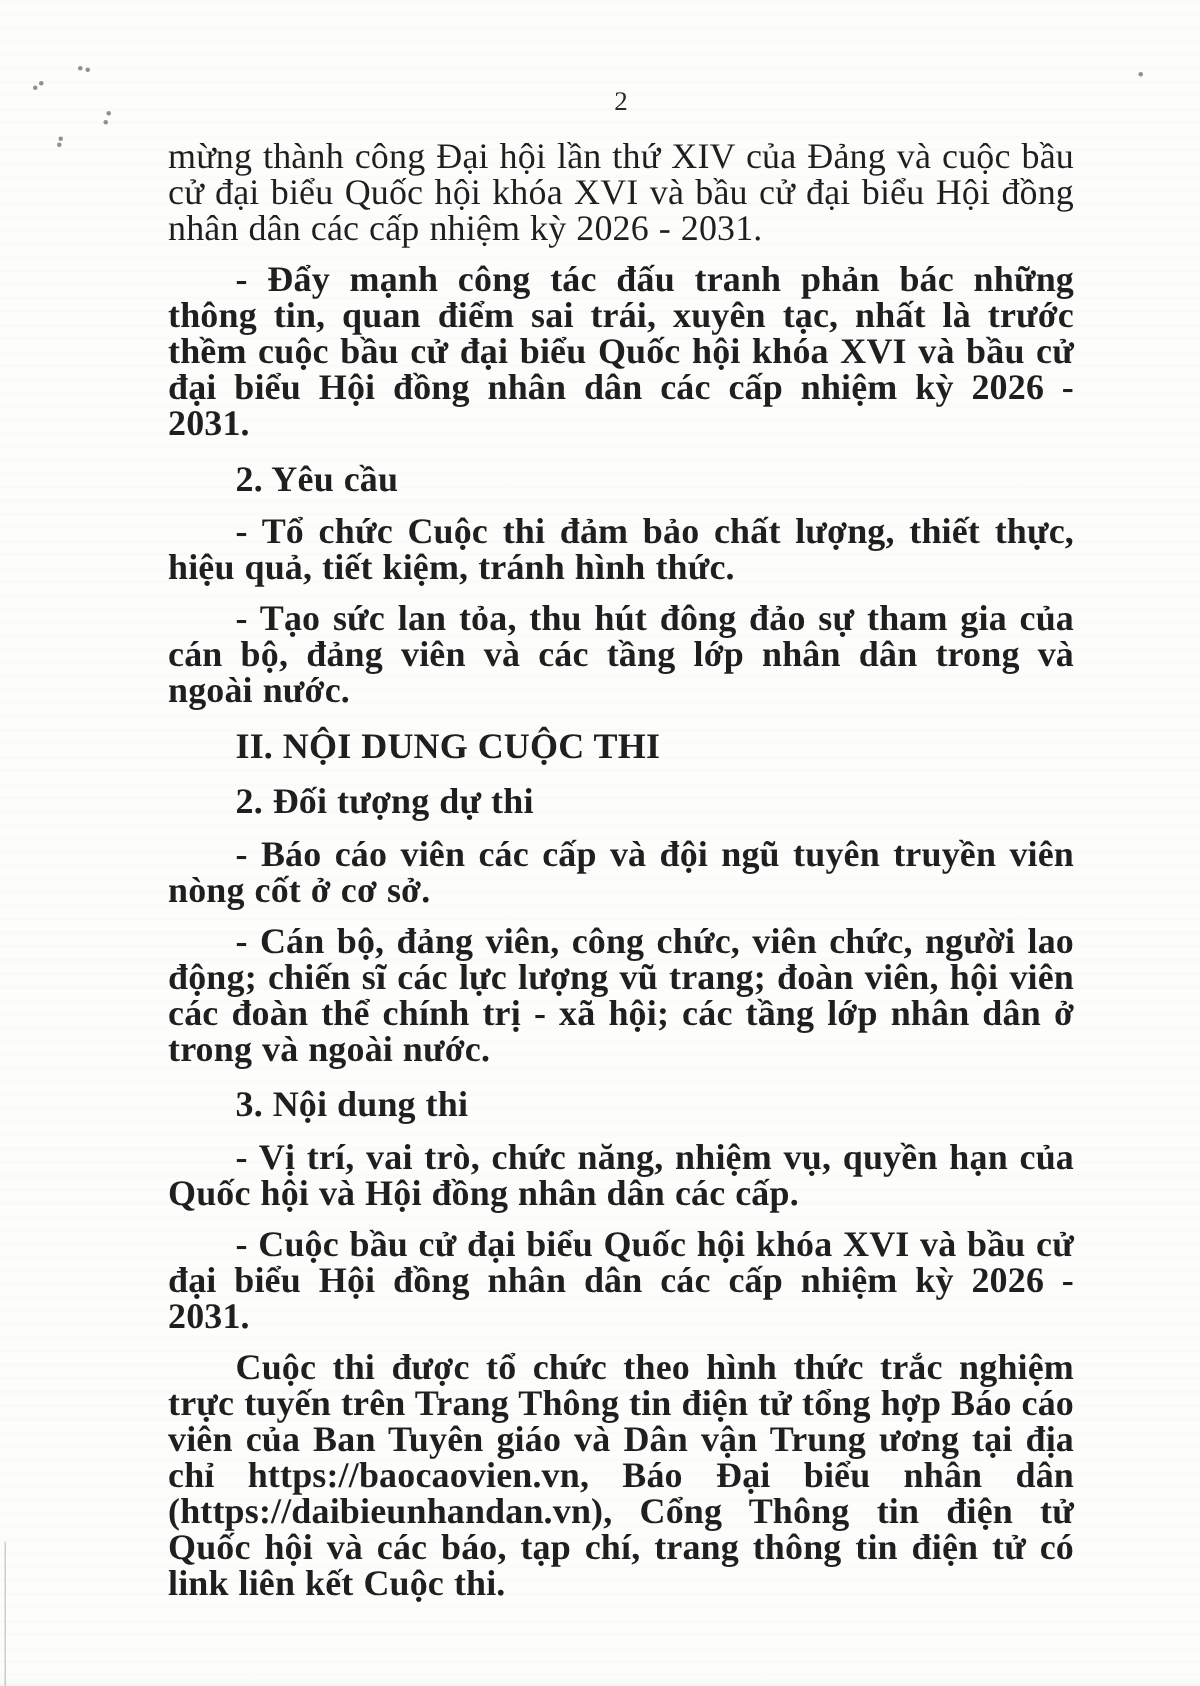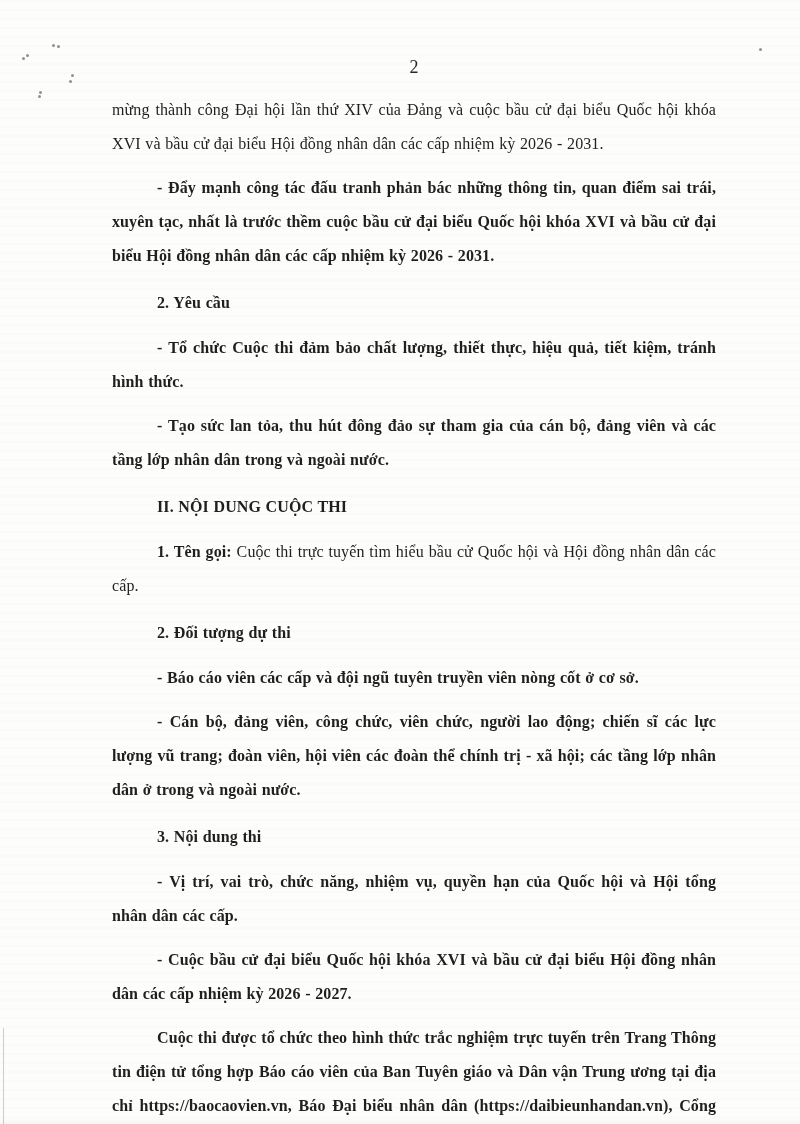--- a/index.html
+++ b/index.html
@@ -33,22 +33,22 @@
     color: #2a2a2a;
   }
   .doc-body {
     position: absolute;
     top: 93px;
     left: 112px;
     width: 604px;
   }
   .para {
     margin: 0 0 10px 0;
-    font-size: 16px;
-    line-height: 34px;
+    font-size: 24px;
+    line-height: 24px;
     text-align: justify;
     letter-spacing: 0.1px;
     word-spacing: 0.5px;
   }
   .para.continuation { text-indent: 0; }
   .para.body { text-indent: 45px; font-weight: bold; }
   .para.lead { text-indent: 45px; }
   .para.heading {
     text-indent: 45px;
     font-weight: bold;
@@ -88,27 +88,26 @@
 <div class="page">
   <div class="page-number">2</div>
 
   <div class="doc-body" id="doc-body">
       <p class="para continuation">mừng thành công Đại hội lần thứ XIV của Đảng và cuộc bầu cử đại biểu Quốc hội khóa XVI và bầu cử đại biểu Hội đồng nhân dân các cấp nhiệm kỳ 2026 - 2031.</p>
       <p class="para body">- Đẩy mạnh công tác đấu tranh phản bác những thông tin, quan điểm sai trái, xuyên tạc, nhất là trước thềm cuộc bầu cử đại biểu Quốc hội khóa XVI và bầu cử đại biểu Hội đồng nhân dân các cấp nhiệm kỳ 2026 - 2031.</p>
       <p class="para heading">2. Yêu cầu</p>
       <p class="para body">- Tổ chức Cuộc thi đảm bảo chất lượng, thiết thực, hiệu quả, tiết kiệm, tránh hình thức.</p>
       <p class="para body">- Tạo sức lan tỏa, thu hút đông đảo sự tham gia của cán bộ, đảng viên và các tầng lớp nhân dân trong và ngoài nước.</p>
       <p class="para heading">II. NỘI DUNG CUỘC THI</p>
-      <p class="para lead"><b>1. Tên gọi:</b><span> Cuộc thi trực tuyến tìm hiểu bầu cử Quốc hội và Hội đồng nhân dân các cấp.</span></p>
       <p class="para heading">2. Đối tượng dự thi</p>
       <p class="para body">- Báo cáo viên các cấp và đội ngũ tuyên truyền viên nòng cốt ở cơ sở.</p>
       <p class="para body">- Cán bộ, đảng viên, công chức, viên chức, người lao động; chiến sĩ các lực lượng vũ trang; đoàn viên, hội viên các đoàn thể chính trị - xã hội; các tầng lớp nhân dân ở trong và ngoài nước.</p>
       <p class="para heading">3. Nội dung thi</p>
-      <p class="para body">- Vị trí, vai trò, chức năng, nhiệm vụ, quyền hạn của Quốc hội và Hội tổng nhân dân các cấp.</p>
-      <p class="para body">- Cuộc bầu cử đại biểu Quốc hội khóa XVI và bầu cử đại biểu Hội đồng nhân dân các cấp nhiệm kỳ 2026 - 2027.</p>
+      <p class="para body">- Vị trí, vai trò, chức năng, nhiệm vụ, quyền hạn của Quốc hội và Hội đồng nhân dân các cấp.</p>
+      <p class="para body">- Cuộc bầu cử đại biểu Quốc hội khóa XVI và bầu cử đại biểu Hội đồng nhân dân các cấp nhiệm kỳ 2026 - 2031.</p>
       <p class="para body">Cuộc thi được tổ chức theo hình thức trắc nghiệm trực tuyến trên Trang Thông tin điện tử tổng hợp Báo cáo viên của Ban Tuyên giáo và Dân vận Trung ương tại địa chỉ https://baocaovien.vn, Báo Đại biểu nhân dân (https://daibieunhandan.vn), Cổng Thông tin điện tử Quốc hội và các báo, tạp chí, trang thông tin điện tử có link liên kết Cuộc thi.</p>
     </div>
 
   <div id="scan-marks">
       <span class="speck" style="left: 52px; top: 44px;"></span>
       <span class="speck" style="left: 57px; top: 45px;"></span>
       <span class="speck" style="left: 22px; top: 57px;"></span>
       <span class="speck" style="left: 26px; top: 54px;"></span>
       <span class="speck" style="left: 71px; top: 74px;"></span>
       <span class="speck" style="left: 69px; top: 80px;"></span>

